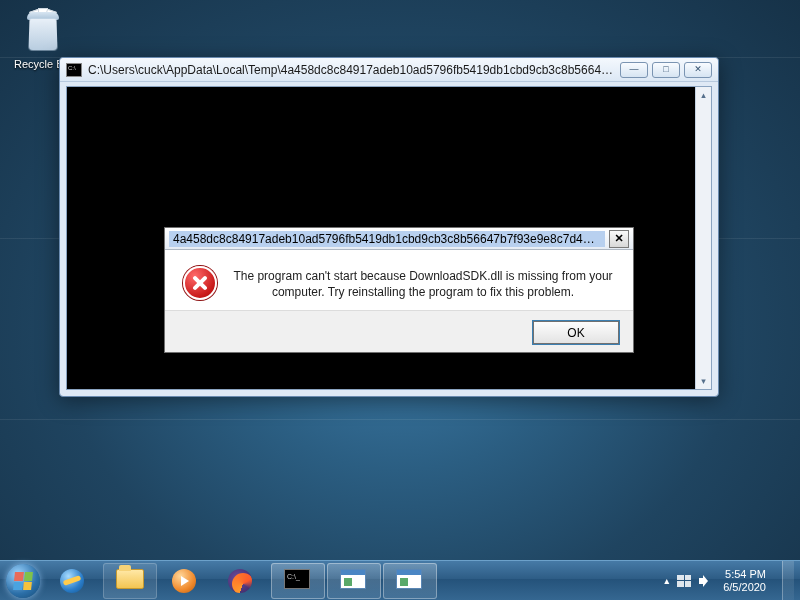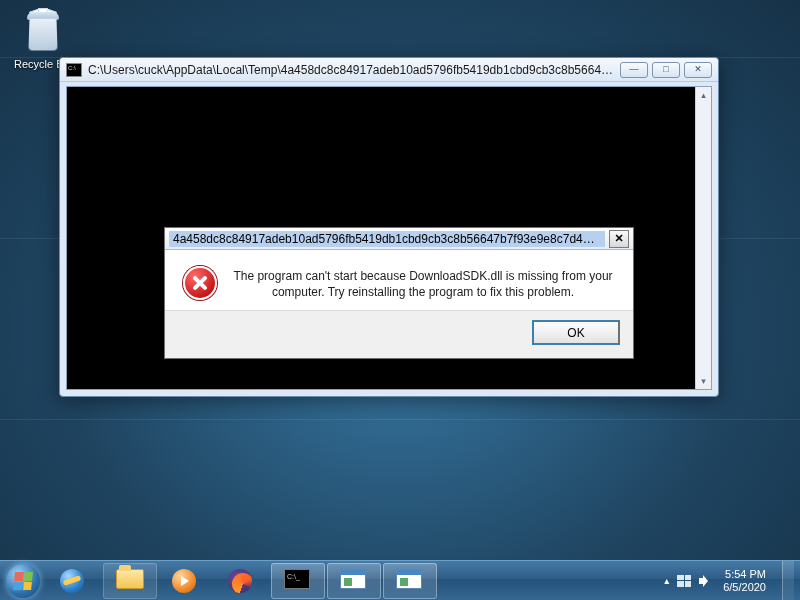--- a/index.html
+++ b/index.html
@@ -63,21 +63,21 @@
   display:flex; align-items:center; padding:0 4px; font-size:12px;
 }
 .dialog-title .dtitle { flex:1; background:#b8d0ef; padding:1px 4px; white-space:nowrap; overflow:hidden; text-overflow:ellipsis; color:#000; }
 .dialog-title .close { width:20px; height:18px; border:1px solid #7a7a7a; background:linear-gradient(#fafafa,#d8d8d8); display:flex; align-items:center; justify-content:center; font-size:11px; font-weight:bold; margin-left:4px; }
 .dialog-body { padding:16px 18px 10px; display:flex; gap:14px; background:#fff;text-align:center; }
 .err-icon { width:34px; height:34px; flex-shrink:0; border-radius:50%; background:radial-gradient(circle at 35% 30%, #ff6b6b, #c81818 65%, #8e0c0c); box-shadow:inset 0 0 0 2px #fff, 0 0 0 1px #8c1010; position:relative; }
 .err-icon::before, .err-icon::after { content:""; position:absolute; left:50%; top:50%; width:18px; height:4px; background:#fff; border-radius:2px; }
 .err-icon::before { transform:translate(-50%,-50%) rotate(45deg); }
 .err-icon::after { transform:translate(-50%,-50%) rotate(-45deg); }
 .err-text { font-size:12px; color:#222; line-height:1.35; padding-top:2px; }
-.dialog-footer { padding:10px 14px 14px; display:flex; justify-content:flex-end; background:#f0f0f0; border-top:1px solid #dcdcdc; }
+.dialog-footer { padding:10px 14px 8px; display:flex; justify-content:flex-end; background:#f0f0f0; border-top:1px solid #dcdcdc; }
 .ok-btn { width:86px; height:23px; border:1px solid #707070; background:linear-gradient(#fdfdfd,#e3e3e3); font-size:12px; box-shadow:0 0 0 1px #3c7fb1; }
 
 
 .taskbar {
   position:absolute; left:0; right:0; bottom:0; height:40px;
   background:linear-gradient(#467aa6, #2e5d86 45%, #24527a 46%, #356791);
   border-top:1px solid #6ca1ca; display:flex; align-items:center;
 }
 .start-orb { width:46px; height:40px; display:flex; align-items:center; justify-content:center; }
 .orb { width:34px; height:34px; border-radius:50%; background:radial-gradient(circle at 35% 30%, #9cd4ff, #2b6fa8 60%, #164a74); box-shadow:0 0 6px rgba(160,210,255,.7); position:relative; overflow:hidden; }

